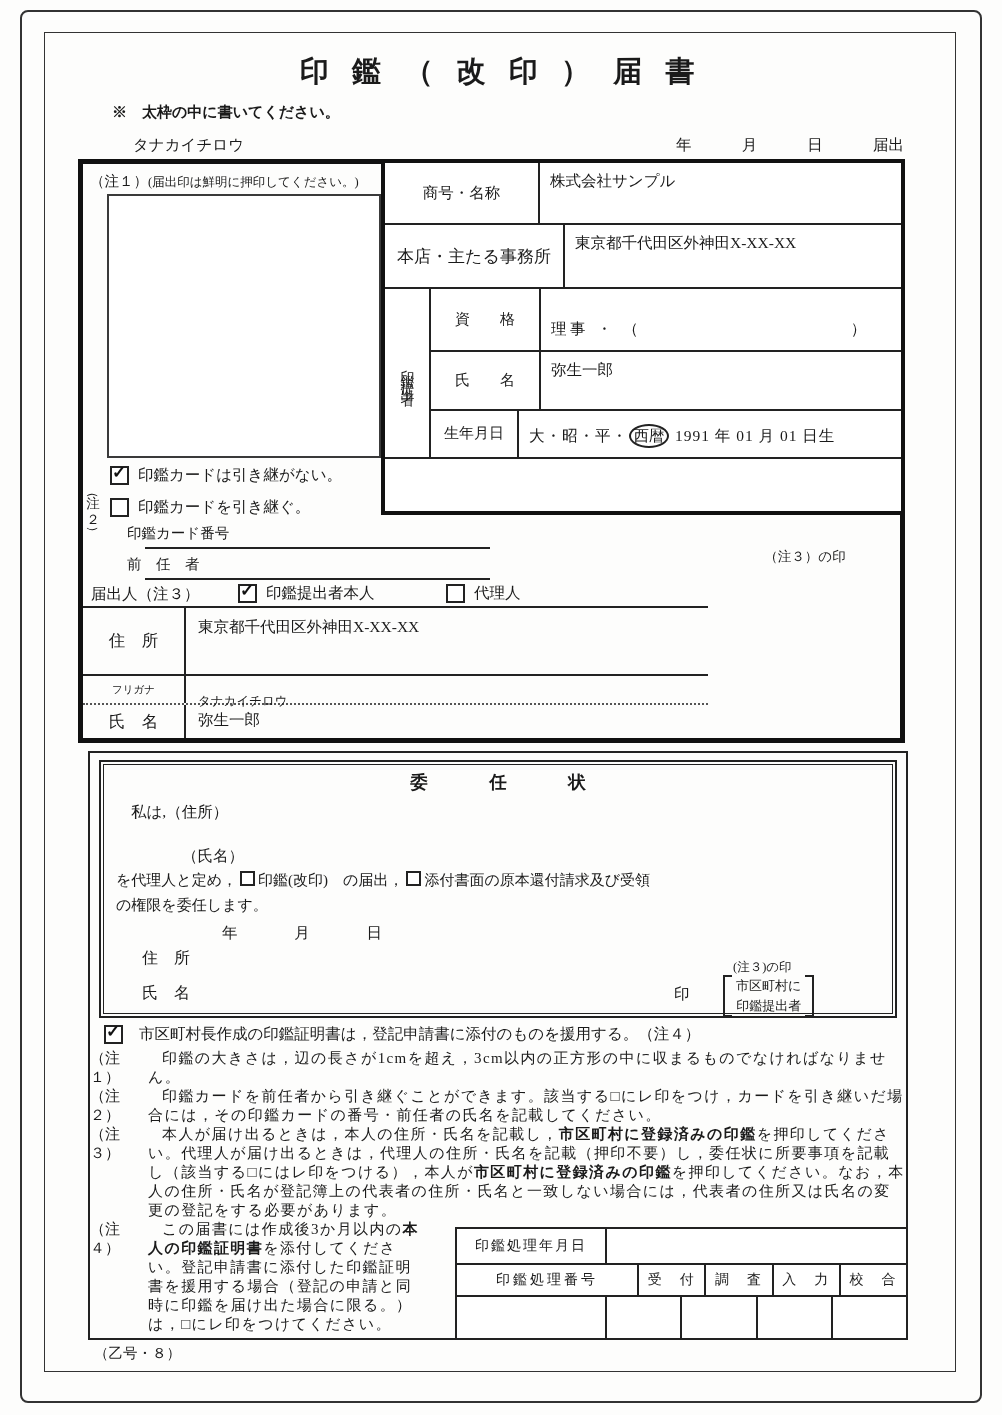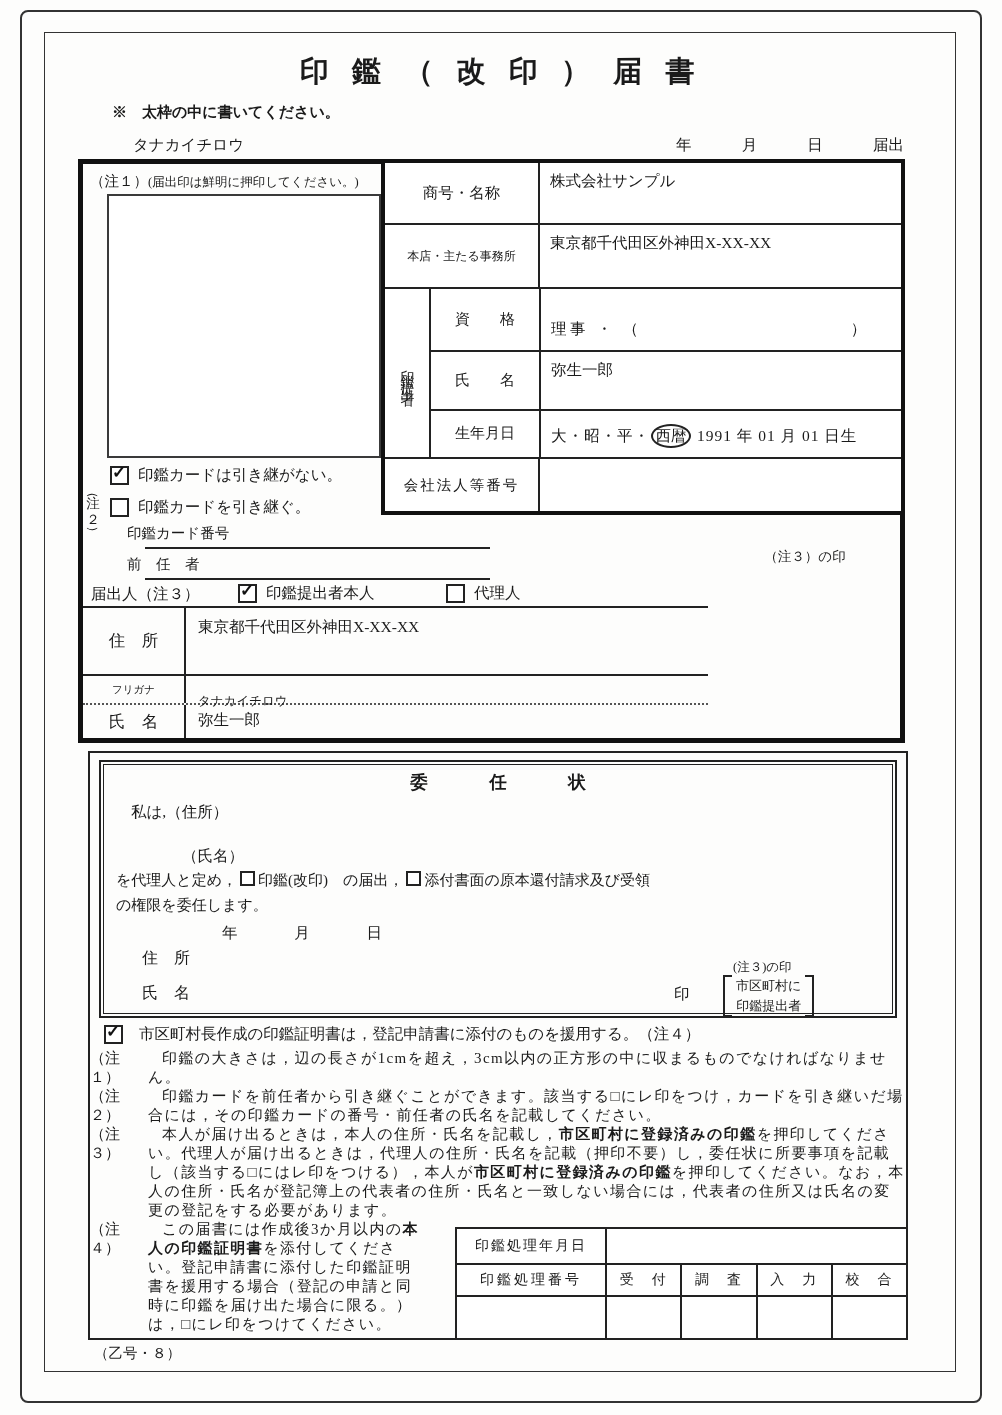--- a/index.html
+++ b/index.html
@@ -78,46 +78,45 @@
     <span class="lb">（注１）</span><span class="hint">(届出印は鮮明に押印してください。)</span>
   </div>
   <div class="abs sealbox"></div>
 
   <div class="abs rt">
     <div class="rt-r" style="height:60px">
       <div class="rt-label" style="width:155px;font-size:15.5px">商号・名称</div>
       <div class="rt-val">株式会社サンプル</div>
     </div>
     <div class="rt-r" style="height:62px">
-      <div class="rt-label" style="width:155px;font-size:12px">本店・主たる事務所</div>
+      <div class="rt-label" style="width:180px;font-size:17px">本店・主たる事務所</div>
       <div class="rt-val">東京都千代田区外神田X-XX-XX</div>
     </div>
     <div class="rt-r" style="height:168px">
       <div class="strip">
         <span class="vert">印鑑提出者</span>
       </div>
       <div class="midcol">
         <div class="mr" style="height:62px">
           <div class="rt-label" style="width:110px;font-size:15px">資　　格</div>
           <div class="rt-val" style="letter-spacing:3.5px;padding-top:9px">
             <div style="margin-top:21px">理事 ・ （　　　　　　　　　　　）</div>
           </div>
         </div>
         <div class="mr" style="height:58px">
           <div class="rt-label" style="width:110px;font-size:15px">氏　　名</div>
           <div class="rt-val">弥生一郎</div>
         </div>
         <div class="mr" style="height:47px;border-bottom:none">
-          <div class="rt-label" style="width:110px;font-size:15px">生年月日</div>
+          <div class="rt-label" style="width:88px;font-size:15px">生年月日</div>
           <div class="rt-val" style="padding-top:13px;letter-spacing:1px"><span>大・昭・平・</span><span class="circ" style="min-width:34px">西暦</span> <span>1991 年 01 月 01 日生</span></div>
         </div>
       </div>
     </div>
     <div class="rt-r" style="flex:1;border-bottom:none">
-      <div class="rt-label" style="width:155px;font-size:14.5px;letter-spacing:2px">会社法人等番号</div>
       <div class="rt-val"></div>
     </div>
   </div>
 
   <div class="abs cbrow" style="left:110px;top:465px">
     <span class="cb on"></span>
     <span>印鑑カードは引き継がない。</span>
   </div>
   <div class="abs" style="left:84px;top:488px;width:18px;display:flex;flex-direction:column;align-items:center">
     <span class="rot">（</span>
@@ -214,21 +213,21 @@
       <div class="ntext" style="width:272px;flex:none"><span>この届書には作成後3か月以内の</span><span class="b">本人の印鑑証明書</span><span>を添付してください。登記申請書に添付した印鑑証明書を援用する場合（登記の申請と同時に印鑑を届け出た場合に限る。）は，□にレ印をつけてください。</span></div>
     </div>
   </div>
 
   <div class="abs ptable">
     <div class="pt-r" style="height:34px">
       <div class="pt-c" style="width:150px">印鑑処理年月日</div>
       <div style="flex:1"></div>
     </div>
     <div class="pt-r" style="height:30px">
-      <div class="pt-c" style="width:150px;letter-spacing:3px">印鑑処理番号</div>
+      <div class="pt-c" style="width:182px;letter-spacing:3px">印鑑処理番号</div>
       <div class="pt-c" style="flex:1">受　付</div>
       <div class="pt-c" style="flex:1">調　査</div>
       <div class="pt-c" style="flex:1">入　力</div>
       <div class="pt-c" style="flex:1;border-right:none">校　合</div>
     </div>
     <div class="pt-r" style="flex:1;border-bottom:none">
       <div class="pt-c" style="width:150px"></div>
       <div class="pt-c" style="flex:1"></div>
       <div class="pt-c" style="flex:1"></div>
       <div class="pt-c" style="flex:1"></div>

